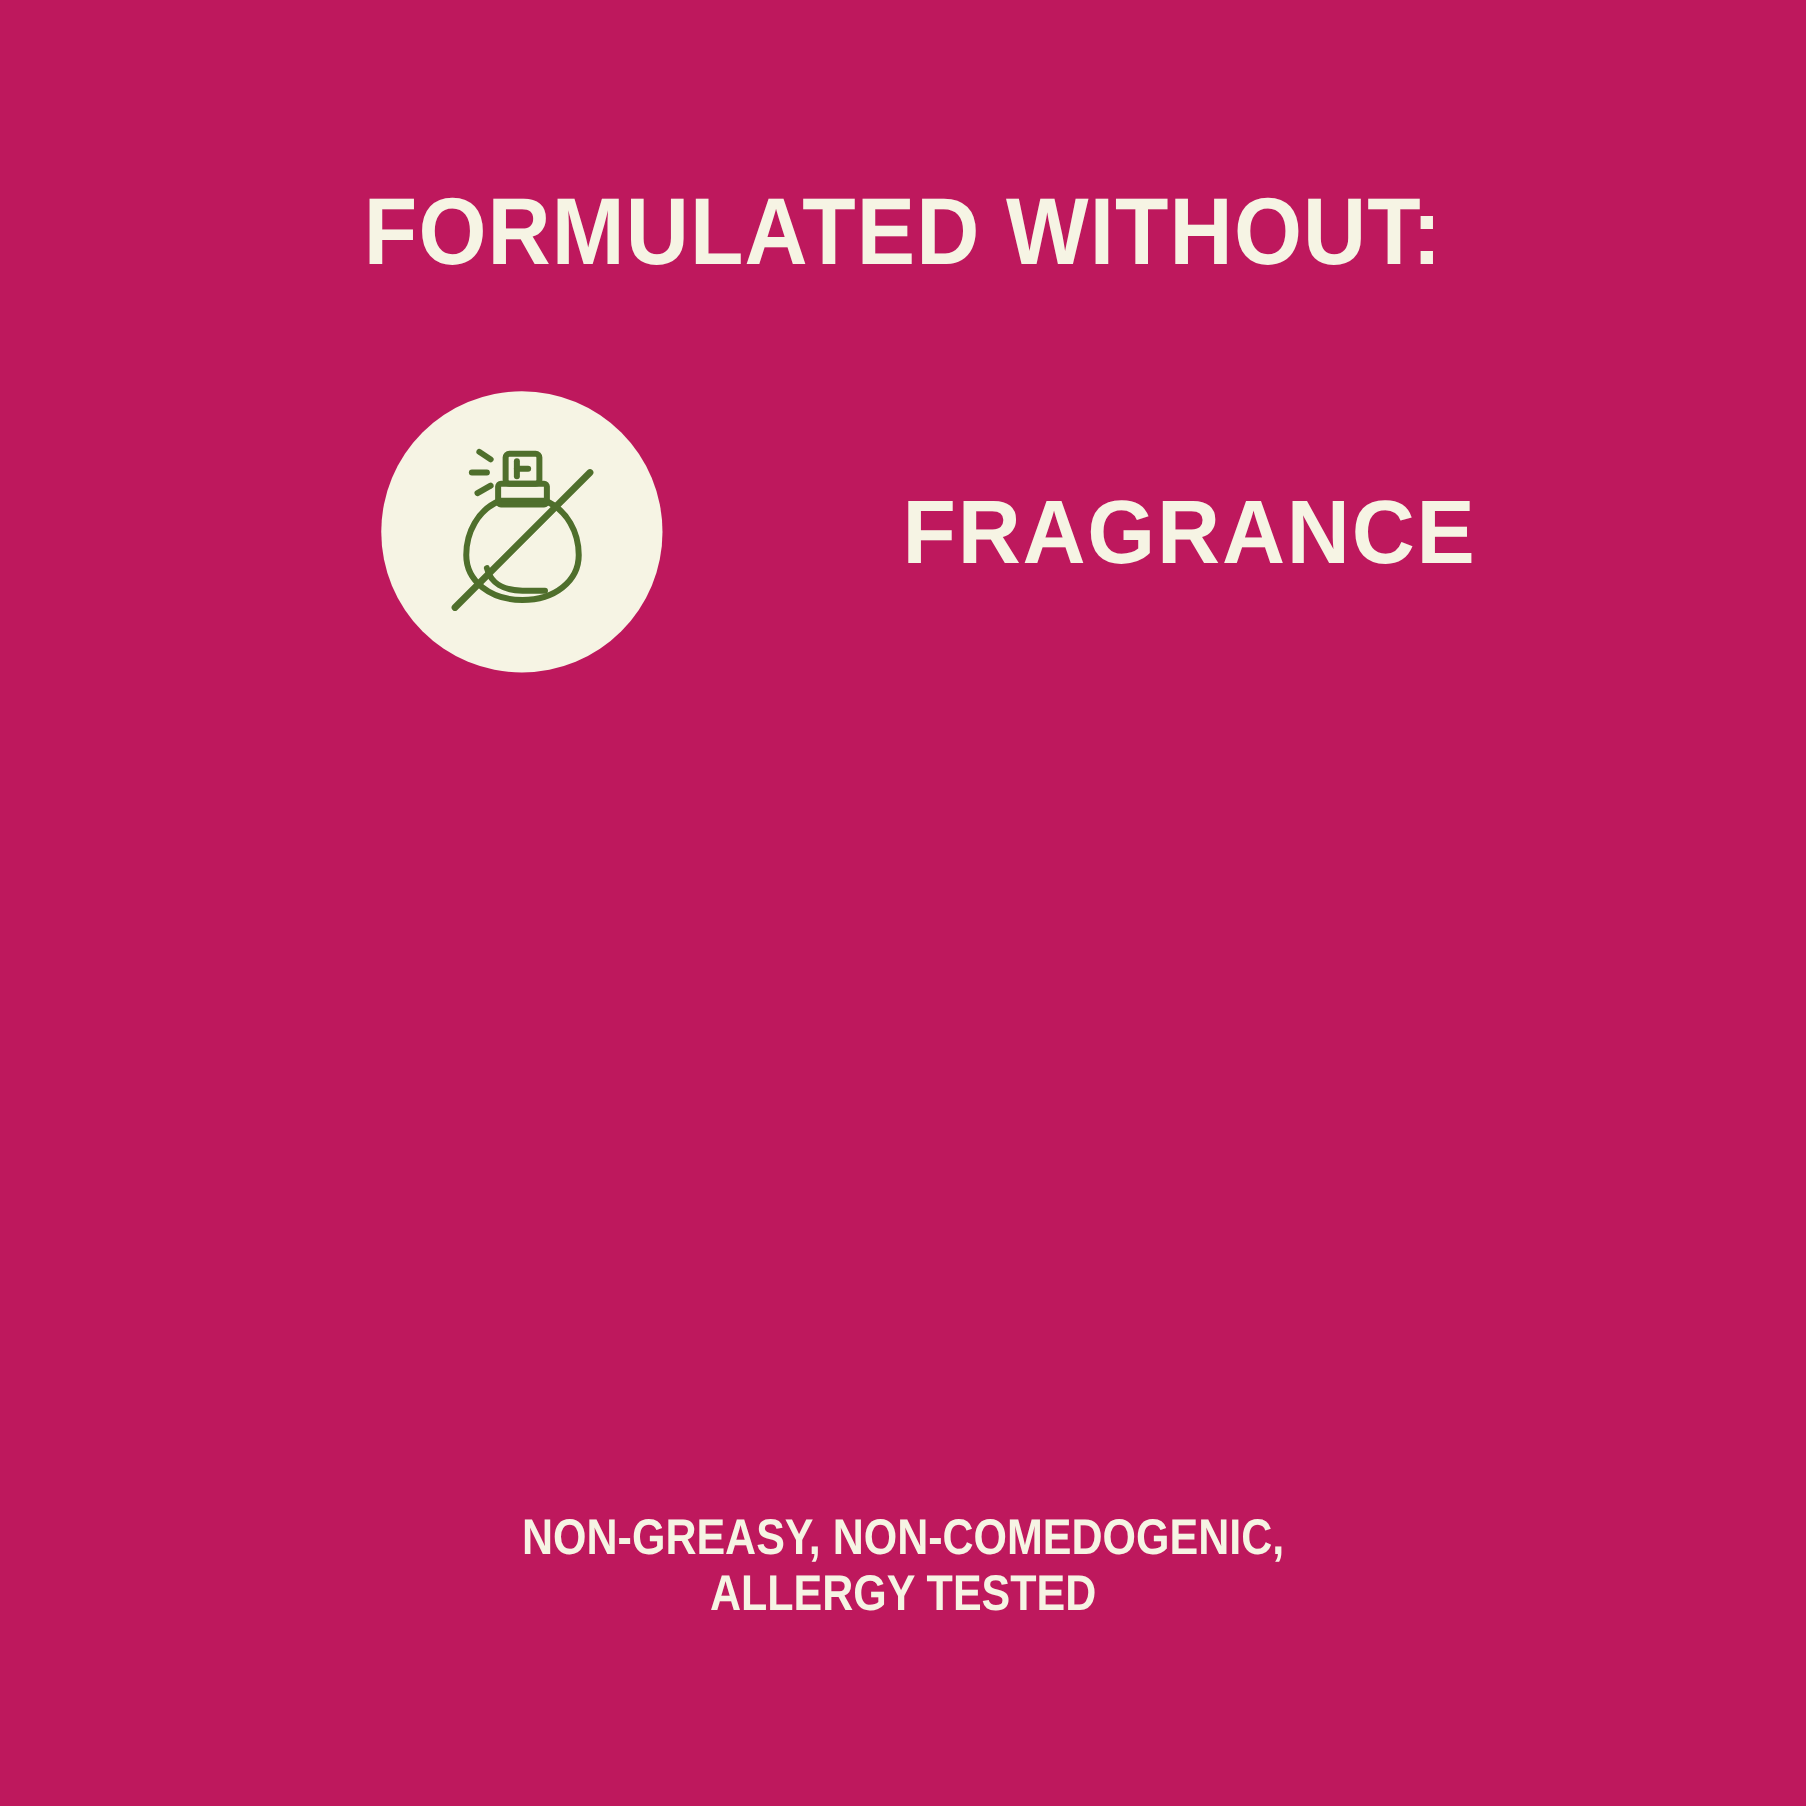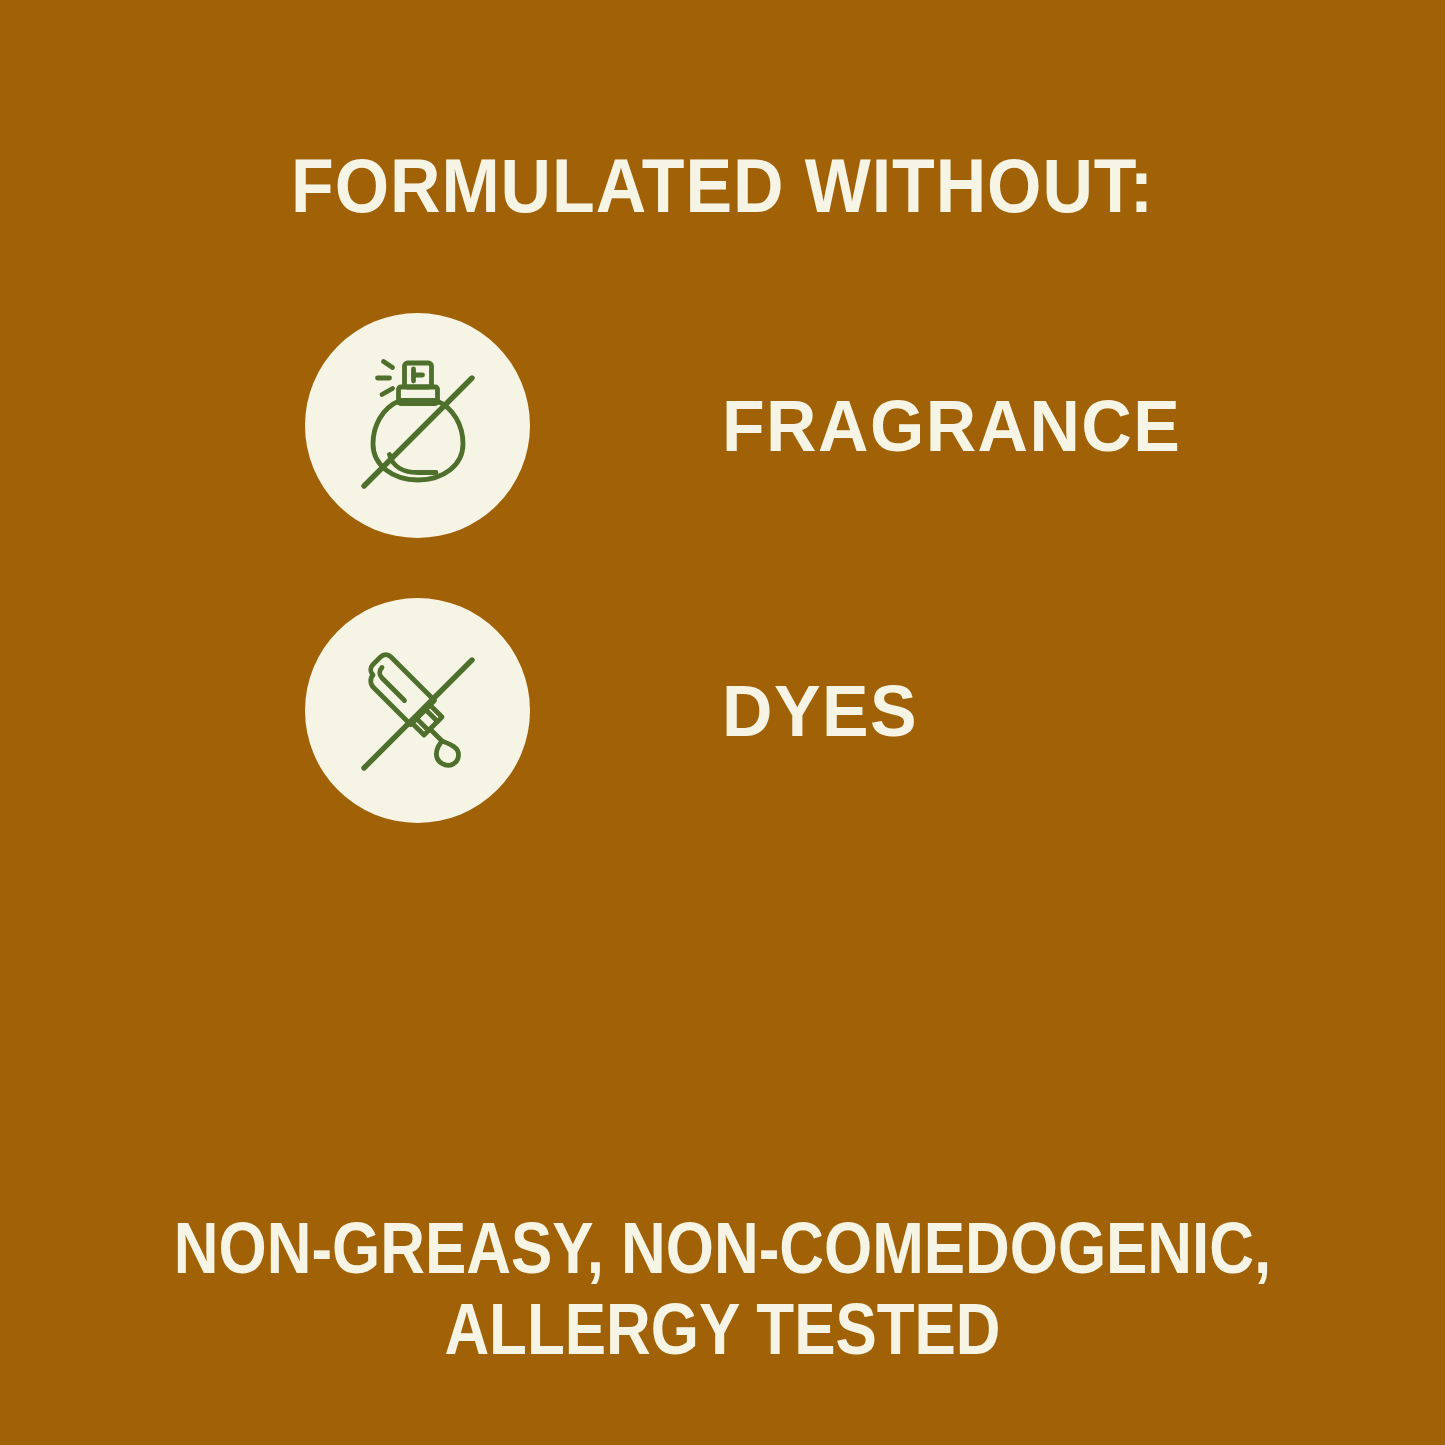--- a/index.html
+++ b/index.html
@@ -12,21 +12,21 @@
     height: 1445px;
     background: #618240;
     font-family: "Liberation Sans", sans-serif;
     overflow: hidden;
   }
 
   .poster {
     position: relative;
     width: 1445px;
     height: 1445px;
-    background: #a16207;
+    background: #be185d;
     box-sizing: border-box;
   }
 
   
   .heading {
     position: absolute;
     top: 148px;
     left: 0;
     width: 1445px;
     text-align: center;
@@ -89,21 +89,21 @@
   }
 
   
   .footer {
     position: absolute;
     top: 1208px;
     left: 0;
     width: 1445px;
     text-align: center;
     color: #F6F4E4;
-    font-size: 72px;
+    font-size: 40px;
     line-height: 1.12;
     font-weight: 700;
     letter-spacing: 0px;
   }
   .footer .fline {
     display: block;
     transform: scaleX(0.86);
     transform-origin: center center;
     white-space: nowrap;
   }
@@ -138,44 +138,20 @@
             <path d="M33 25 L26 29"></path>
 
             <path d="M14 90 L86 18" stroke-width="3.6"></path>
           </g>
         </svg>
       </div>
       <div class="row-label">FRAGRANCE</div>
     </div>
 
 
-    <div class="row">
-      <div class="badge">
-        <svg viewBox="0 0 100 100">
-          <g fill="none" stroke="#4F6F2C" stroke-width="3.2" stroke-linecap="round" stroke-linejoin="round">
-
-            <path d="M20 26 C18 24 18 21 20 19 L25 14 C27 12 30 12 32 14 L61 43 L45 59 L20 34 C18 32 18 28 20 26 Z"></path>
-
-            <path d="M26 21 C24 23 24 26 26 28 L41 43"></path>
-
-            <path d="M46 58 L58 46 L66 54 L54 66 Z"></path>
-
-            <path d="M49 55 L57 63"></path>
-            <path d="M55 49 L63 57"></path>
-
-            <path d="M58 62 L66 70"></path>
-
-            <path d="M66 70 C61 76 61 82 66 85 C71 88 77 85 77 79 C77 74 71 72 66 70 Z"></path>
-
-            <path d="M14 88 L86 16" stroke-width="3.6"></path>
-          </g>
-        </svg>
-      </div>
-      <div class="row-label">DYES</div>
-    </div>
 
   </div>
 
   <div class="footer">
     <span class="fline">NON-GREASY, NON-COMEDOGENIC,</span>
     <span class="fline">ALLERGY TESTED</span>
   </div>
 
 </div>
 

